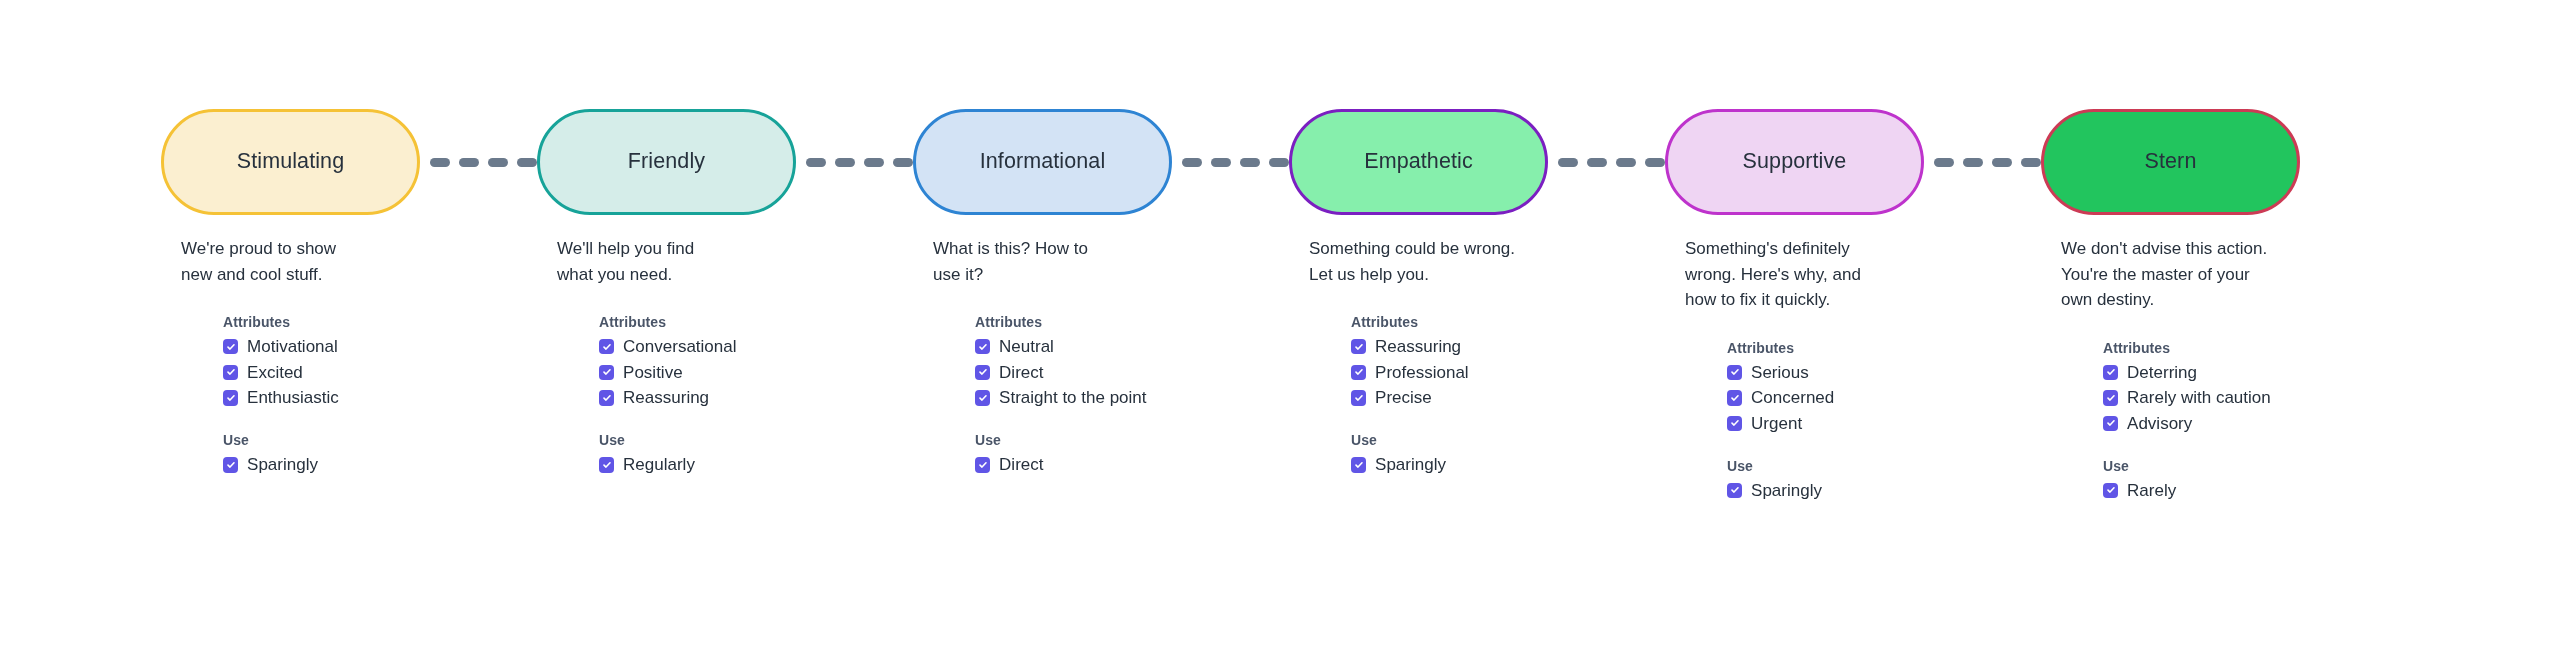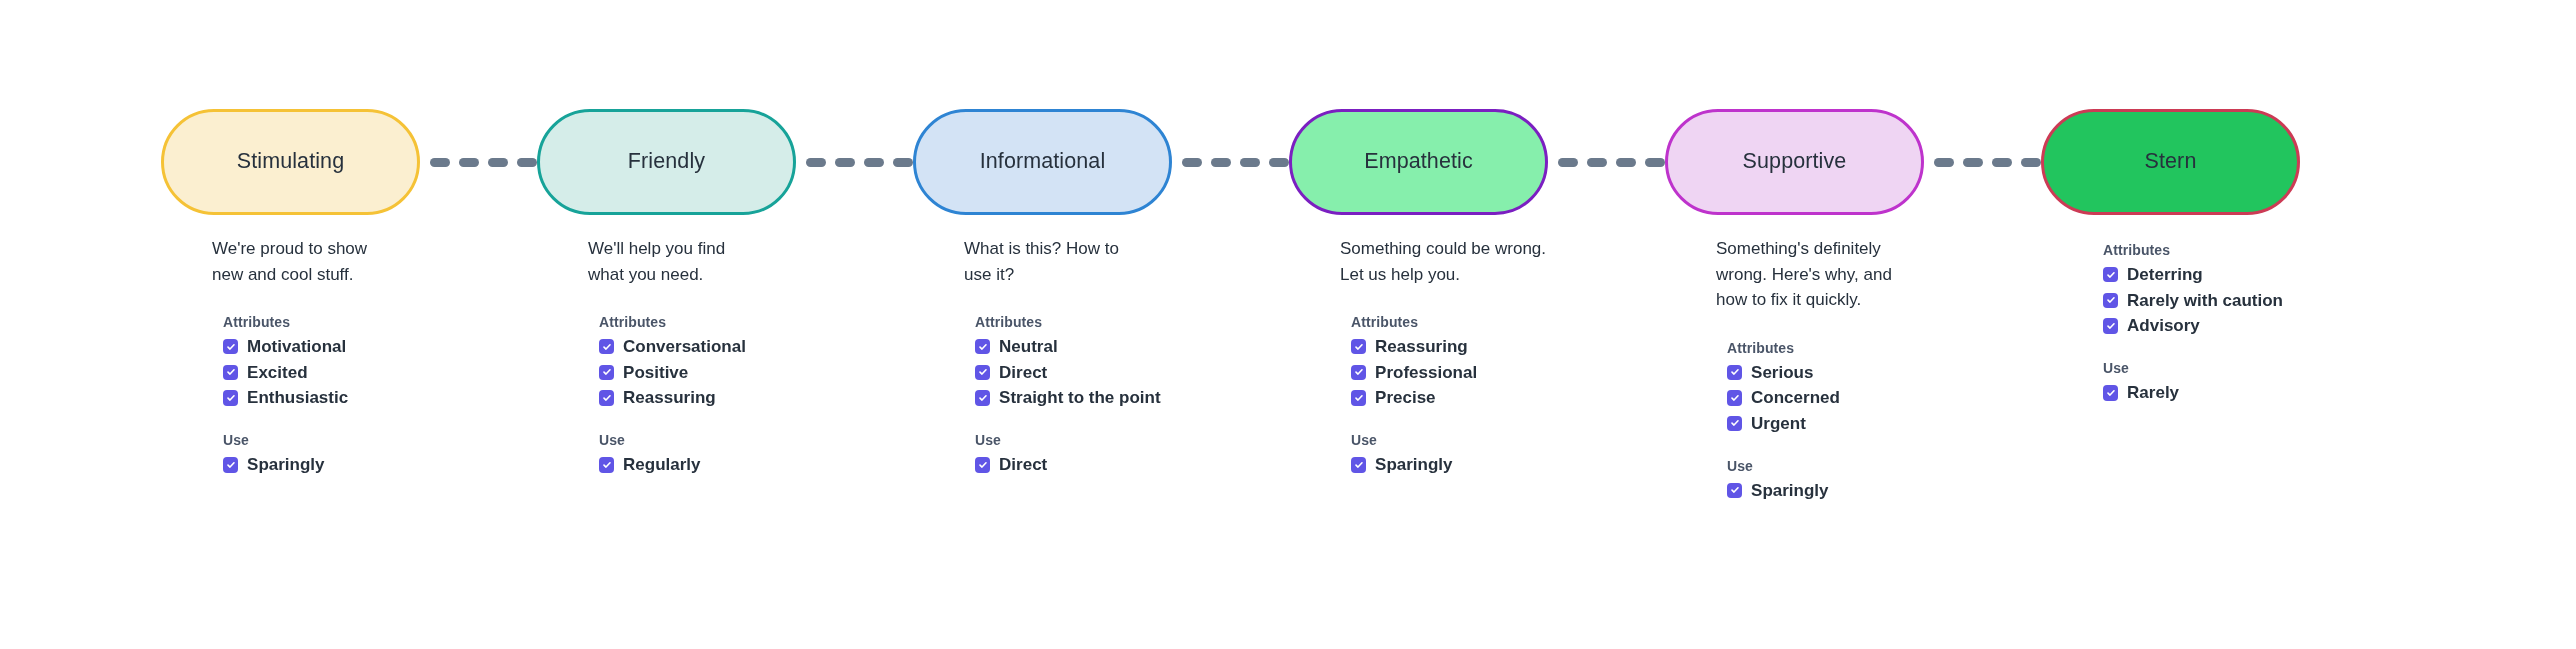--- a/index.html
+++ b/index.html
@@ -84,21 +84,21 @@
   .connector .dash {
     width: 20px;
     height: 8.7px;
     border-radius: 4.7px;
     background: #6b7a8c;
   }
 
   
   .desc {
     margin-top: 21px;
-    margin-left: 51px;
+    margin-left: 20px;
     width: 282px;
     font-size: 17px;
     line-height: 25.5px;
     color: #27313d;
     font-weight: 400;
     white-space: pre-line;
   }
 
   
   .groups {
@@ -116,21 +116,20 @@
     color: #4a5568;
     line-height: 1;
     margin-bottom: 8px;
     letter-spacing: 0.1px;
   }
 
   .check-item {
     display: flex;
     align-items: center;
     margin-top: 6px;
-    font-weight: bold;
   }
 
   .checkbox {
     width: 15.4px;
     height: 15.4px;
     flex: 0 0 15.4px;
     border-radius: 4px;
     background: #6055e6;
     display: flex;
     align-items: center;
@@ -428,20 +427,23 @@
             </div>
           </div>
         </div>
       </div>
       <div class="tone-col">
         <div class="pill-wrap">
           <div class="pill" style="background: #22c55e; border-color: rgb(204, 59, 85);">
             <span class="pill-label">Stern</span>
           </div>
         </div>
+        <div class="desc">We don't advise this action.
+You're the master of your
+own destiny.</div>
         <div class="groups">
           <div class="group">
             <div class="group-title">Attributes</div>
             <div class="check-item">
               <span class="checkbox" style="background: rgb(96, 85, 230);">
                 <svg width="10" height="10" viewBox="0 0 15 15" aria-hidden="true">
                   <path d="M3 7.7 L6 10.6 L12 4.2" fill="none" stroke="#ffffff" stroke-width="2.4" stroke-linecap="round" stroke-linejoin="round"></path>
                 </svg>
               </span>
               <span class="check-label">Deterring</span>

